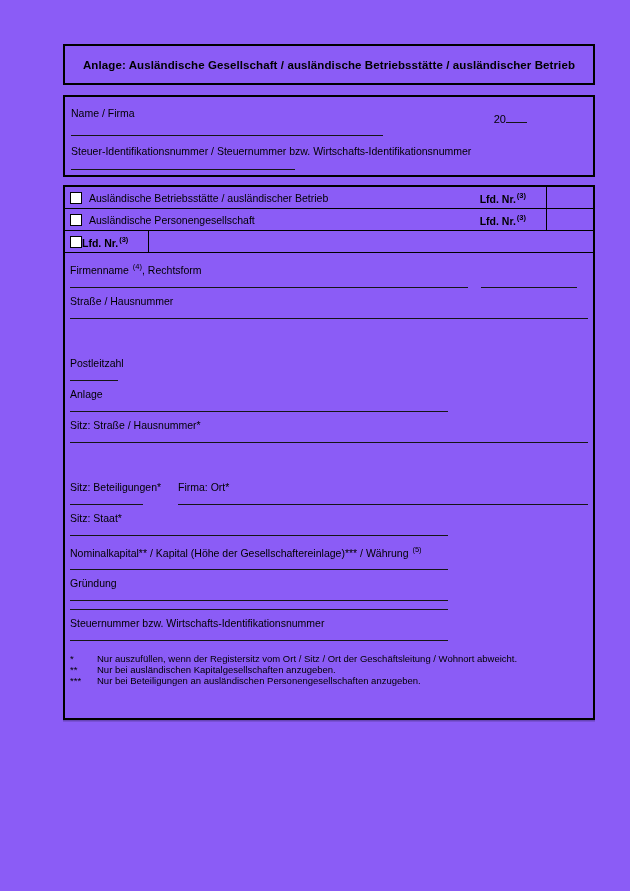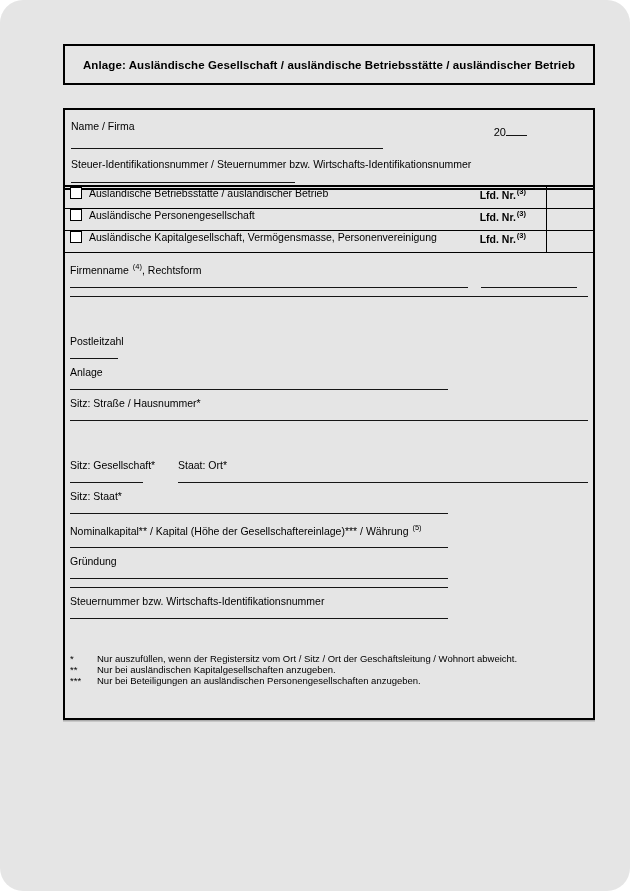--- a/index.html
+++ b/index.html
@@ -1,50 +1,50 @@
 <!DOCTYPE html>
 <html><head>
 <meta charset="utf-8">
 <style>
   * { margin:0; padding:0; box-sizing:border-box; }
   html,body { background:#fff; }
   body {
     width:630px; height:891px; position:relative;
     font-family:"Liberation Sans", sans-serif; color:#000;
   }
-  .page { position:absolute; inset:0; background:#e5e5e5;border-radius:23px; }
+  .page { position:absolute; inset:0; background:#8b5cf6; }
 
   
   .title-box {
     position:absolute; left:63px; top:44px; width:532px; height:41px;
     border:2px solid #000; display:flex; align-items:center; justify-content:center;
   }
   .title-box .t { font-size:11.5px; font-weight:bold; letter-spacing:0.1px; }
 
   
   .name-box {
-    position:absolute; left:63px; top:108px; width:532px; height:82px;
+    position:absolute; left:63px; top:95px; width:532px; height:82px;
     border:2px solid #000;
   }
   .lbl { font-size:10.5px; }
   .name-label { position:absolute; left:6px; top:10px; }
   .name-line  { position:absolute; left:6px; top:38px; width:312px; border-bottom:1.5px solid #151515; }
   .taxid-label{ position:absolute; left:6px; top:48px; }
   .taxid-line { position:absolute; left:6px; top:72px; width:224px; border-bottom:1.5px solid #151515; }
   .year-wrap  { position:absolute; right:66px; top:13px; font-size:11px; }
   .year-line  { display:inline-block; width:21px; height:13px; border-bottom:1.5px solid #151515; }
 
   
   .main-box {
     position:absolute; left:63px; top:185px; width:532px; height:535px;
     border:2px solid #000; box-shadow:0 1.5px 0 rgba(0,0,0,0.25);
   }
 
   
-  .cbrow { display:flex; align-items:flex-start; height:22px; border-bottom:1px solid #000; }
+  .cbrow { display:flex; align-items:center; height:22px; border-bottom:1px solid #000; }
   .cb { width:12px; height:12px; border:1px solid #000; margin-left:5px; flex:none; background:#fff; }
   .cblabel { font-size:10.5px; margin-left:7px; flex:1; }
   .lfd { font-size:10.5px; padding-right:20px; white-space:nowrap;font-weight:bold; }
   sup { font-size:7.5px; margin-left:1px; }
   .lfdcell { width:47px; align-self:stretch; border-left:1px solid #000; }
 
   
   .fields { padding:0 5px; }
   .field { margin-top:5px; }
   .flabel { font-size:10.5px; line-height:17px; display:block; }
@@ -95,36 +95,36 @@
       <div class="lfdcell"></div>
     </div>
     <div class="cbrow">
       <div class="cb"></div>
       <span class="cblabel">Ausländische Personengesellschaft</span>
       <span class="lfd"><span>Lfd. Nr.</span><sup>(3)</sup></span>
       <div class="lfdcell"></div>
     </div>
     <div class="cbrow">
       <div class="cb"></div>
-      <span class="cblabel">Ausländische Kapitalgesellschaft, Vermögensmasse, Personenvereinigung</span>
       <span class="lfd"><span>Lfd. Nr.</span><sup>(3)</sup></span>
       <div class="lfdcell"></div>
     </div>
 
     <div class="fields">
 
       <div class="field">
         <span class="flabel"><span>Firmenname </span><sup>(4)</sup><span>, Rechtsform</span></span>
         <div class="row2">
           <div class="fline w-long"></div>
           <div class="fline w-short"></div>
         </div>
       </div>
 
       <div class="field">
+        <span class="flabel">Straße / Hausnummer</span>
         <div class="fline w-full"></div>
       </div>
 
       <div class="field cols">
         <div class="col-plz">
           <span class="flabel">Postleitzahl</span>
           <div class="fline w-plz"></div>
         </div>
       </div>
 
@@ -133,25 +133,25 @@
         <div class="fline w-staat"></div>
       </div>
 
       <div class="field">
         <span class="flabel">Sitz: Straße / Hausnummer*</span>
         <div class="fline w-full"></div>
       </div>
 
       <div class="field cols">
         <div class="col-splz">
-          <span class="flabel">Sitz: Gesellschaft*</span>
+          <span class="flabel">Sitz: Beteiligungen*</span>
           <div class="fline w-splz"></div>
         </div>
         <div class="col-rest">
-          <span class="flabel">Staat: Ort*</span>
+          <span class="flabel">Firma: Ort*</span>
           <div class="fline w-full"></div>
         </div>
       </div>
 
       <div class="field">
         <span class="flabel">Sitz: Staat*</span>
         <div class="fline w-staat"></div>
       </div>
 
       <div class="field">

